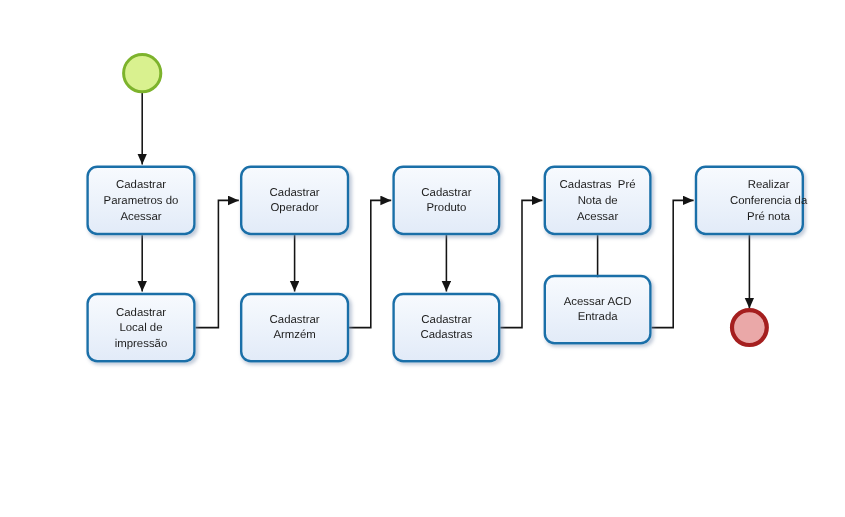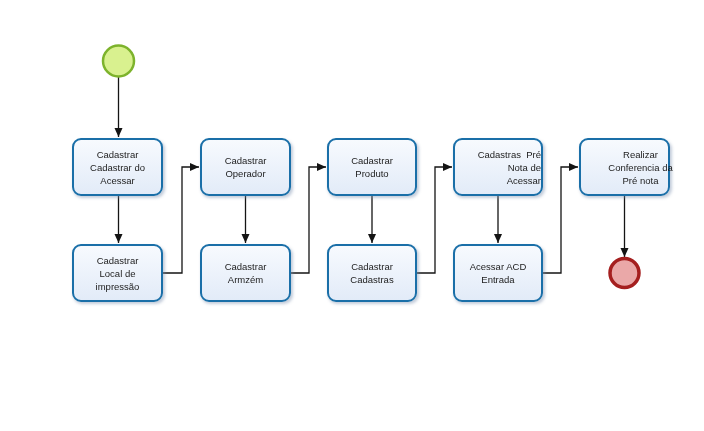--- a/index.html
+++ b/index.html
@@ -76,32 +76,32 @@
       <polyline points="417,273 435,273 435,167 452,167" class="flow" marker-end="url(#arrowhead)"></polyline>
       <polyline points="498,196 498,243" class="flow" marker-end="url(#arrowhead)"></polyline>
       <polyline points="543,273 561,273 561,167 578,167" class="flow" marker-end="url(#arrowhead)"></polyline>
       <polyline points="624.5,196 624.5,257" class="flow" marker-end="url(#arrowhead)"></polyline>
       <circle cx="118.5" cy="61" r="15.5" class="event-start"></circle>
       <circle cx="624.5" cy="273" r="14.5" class="event-end"></circle>
     </svg>
   <div id="node-layer">
       <div class="task-node" style="left: 72px; top: 138px; width: 91px; height: 58px;">
         <div class="node-line">Cadastrar</div>
-        <div class="node-line">Cadastrar do</div>
+        <div class="node-line">Parametros do</div>
         <div class="node-line">Acessar</div>
       </div>
       <div class="task-node" style="left: 200px; top: 138px; width: 91px; height: 58px;">
         <div class="node-line">Cadastrar</div>
         <div class="node-line">Operador</div>
       </div>
       <div class="task-node" style="left: 327px; top: 138px; width: 90px; height: 58px;">
         <div class="node-line">Cadastrar</div>
         <div class="node-line">Produto</div>
       </div>
-      <div class="task-node" style="left: 453px; top: 138px; width: 90px; height: 58px; align-items: flex-end;">
+      <div class="task-node" style="left: 453px; top: 138px; width: 90px; height: 58px;">
         <div class="node-line">Cadastras  Pré</div>
         <div class="node-line">Nota de</div>
         <div class="node-line">Acessar</div>
       </div>
       <div class="task-node" style="left: 579px; top: 138px; width: 91px; height: 58px; padding-left: 32px;">
         <div class="node-line">Realizar</div>
         <div class="node-line">Conferencia da</div>
         <div class="node-line">Pré nota</div>
       </div>
       <div class="task-node" style="left: 72px; top: 244px; width: 91px; height: 58px;">
@@ -110,18 +110,18 @@
         <div class="node-line">impressão</div>
       </div>
       <div class="task-node" style="left: 200px; top: 244px; width: 91px; height: 58px;">
         <div class="node-line">Cadastrar</div>
         <div class="node-line">Armzém</div>
       </div>
       <div class="task-node" style="left: 327px; top: 244px; width: 90px; height: 58px;">
         <div class="node-line">Cadastrar</div>
         <div class="node-line">Cadastras</div>
       </div>
-      <div class="task-node" style="left: 453px; top: 244px; width: 90px; height: 58px;">
+      <div class="task-node" style="left: 453px; top: 229px; width: 90px; height: 58px;">
         <div class="node-line">Acessar ACD</div>
         <div class="node-line">Entrada</div>
       </div>
     </div>
 </div>
 
 </body></html>

